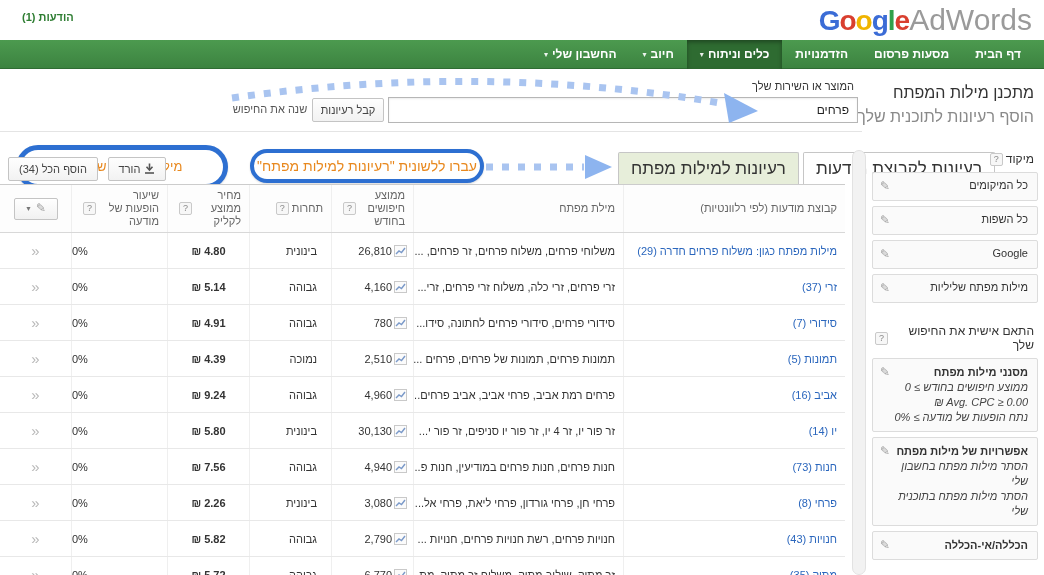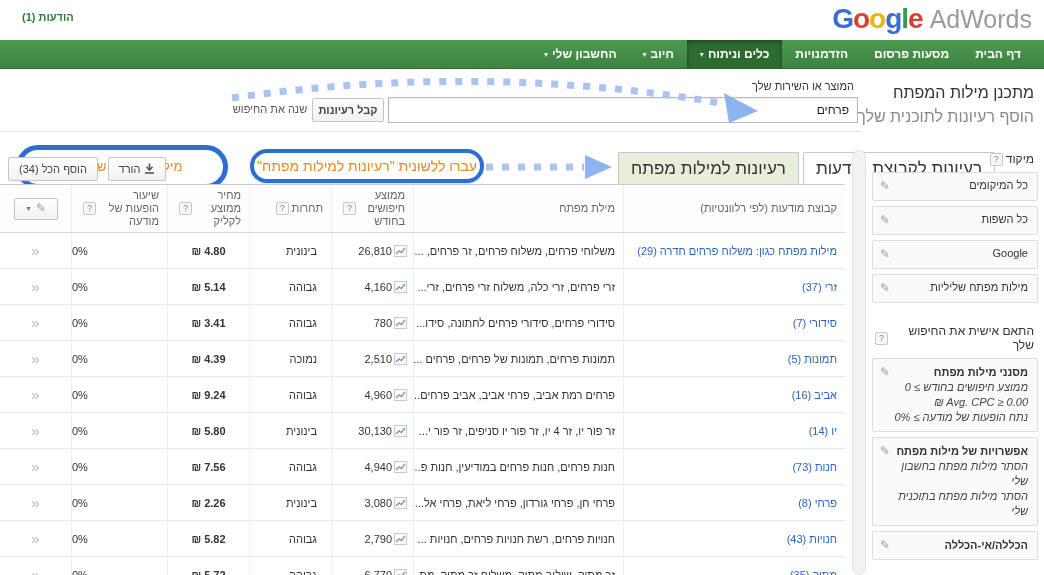--- a/index.html
+++ b/index.html
@@ -3,37 +3,37 @@
 <meta charset="utf-8">
 <style>
   html,body{margin:0;padding:0;background:#fff;}
   #app{position:relative;width:1044px;height:575px;overflow:hidden;direction:rtl;
        font-family:"Liberation Sans","DejaVu Sans",sans-serif;background:#fff;color:#333;}
   a{text-decoration:none;}
   
   .notif{position:absolute;left:22px;top:11px;font-size:11px;font-weight:bold;color:#2e7d32;cursor:pointer;}
   .logo{position:absolute;right:12px;top:3px;direction:ltr;white-space:nowrap;}
   .logo .g-letter{font-size:28px;font-weight:bold;letter-spacing:-1px;}
-  .logo .adwords{font-size:25px;color:#9a9a9a;margin-left:7px;font-weight:normal;}
+  .logo .adwords{font-size:30px;color:#9a9a9a;font-weight:normal;}
   
   .nav{position:absolute;top:40px;left:0;right:0;height:28px;background:linear-gradient(#4c9a4f,#3c8340);
        border-bottom:1px solid #2f6c33;padding-right:10px;}
   .nav-item{display:inline-block;padding:0 13px;color:#fff;font-weight:bold;font-size:12px;line-height:28px;cursor:pointer;}
   .nav-item.selected{background:#2e6b31;box-shadow:inset 0 2px 4px rgba(0,0,0,.35);}
   .nav-item .caret{font-size:8px;vertical-align:middle;margin-right:4px;opacity:.9;}
   
   .page-title{position:absolute;right:10px;top:84px;font-size:16px;color:#333;}
   .page-subtitle{position:absolute;right:10px;top:108px;font-size:16px;color:#8a8a8a;}
   .search-label{position:absolute;left:388px;top:80px;width:466px;text-align:right;font-size:11px;color:#333;}
   .search-input{position:absolute;left:388px;top:97px;width:452px;height:24px;border:1px solid #b6b6b6;
        box-shadow:inset 0 1px 2px rgba(0,0,0,.08);font-size:12px;padding:0 8px;direction:rtl;
        font-family:"Liberation Sans","DejaVu Sans",sans-serif;color:#222;}
   .btn{position:absolute;height:24px;line-height:22px;font-size:11px;color:#444;text-align:center;
        background:linear-gradient(#fefefe,#f2f2f2);border:1px solid #c4c4c4;border-radius:2px;cursor:pointer;box-sizing:border-box;}
-  .btn-get{left:312px;top:98px;width:72px;font-weight:bold;}
+  .btn-get{left:312px;top:98px;width:72px;}
   .btn-change{left:232px;top:98px;width:76px;border:none;background:none;color:#555;}
   .hline1{position:absolute;left:0;top:131px;width:862px;height:1px;background:#e4e4e4;}
   .hline2{position:absolute;left:0;top:184px;width:845px;height:1px;background:#cccccc;}
   
   .callout{position:absolute;background:#fff;border:5px solid #2d6fd1;border-radius:30px;
        color:#e8881e;text-align:center;box-shadow:0 1px 2px rgba(0,0,0,.15);}
   .callout1{left:16px;top:98px;width:202px;height:34px;line-height:34px;font-size:13px;margin-top:47px;}
   .callout2{left:250px;top:149px;width:226px;height:26px;line-height:26px;font-size:14px;border-width:4px;border-radius:22px;}
   .arrow-svg{position:absolute;pointer-events:none;}
   
@@ -209,21 +209,21 @@
       <div class="tcell cell-kw k">סידורי פרחים, סידורי פרחים לחתונה, סידו...</div>
       <div class="tcell cell-search">
         <span class="num n">780</span>
         <svg class="chart-icon" width="13" height="12" viewBox="0 0 13 12">
           <rect x="0.5" y="0.5" width="12" height="11" fill="#fbfbfb" stroke="#c9c9c9"></rect>
           <polyline points="2,9 5,6 7.5,7.5 11,3" stroke="#7a99c9" stroke-width="1.4" fill="none"></polyline>
         </svg>
       </div>
       <div class="tcell cell-comp c">גבוהה</div>
       <div class="tcell cell-cpc">
-            <span class="p" dir="ltr">₪ 3.41</span>
+            <span class="p" dir="ltr">₪ 4.91</span>
           </div>
       <div class="tcell cell-share s">0%</div>
       <div class="tcell cell-add">
             <span class="chev">«</span>
           </div>
     </div>
 
     <div class="trow">
       <div class="tcell cell-group">
             <a class="g">תמונות (5)</a>

